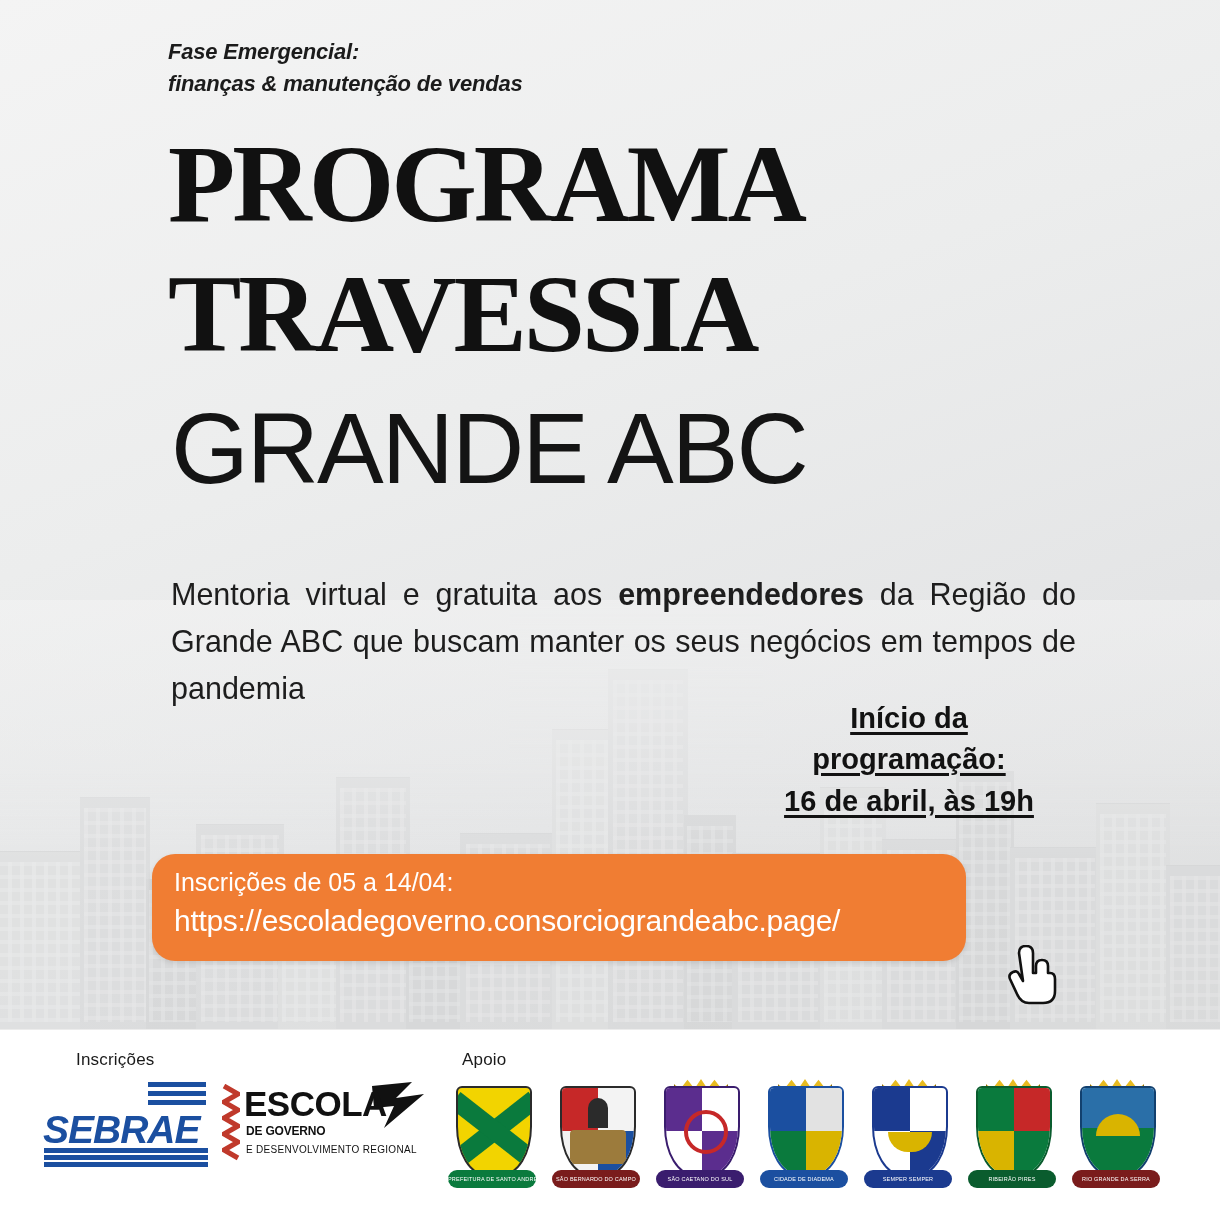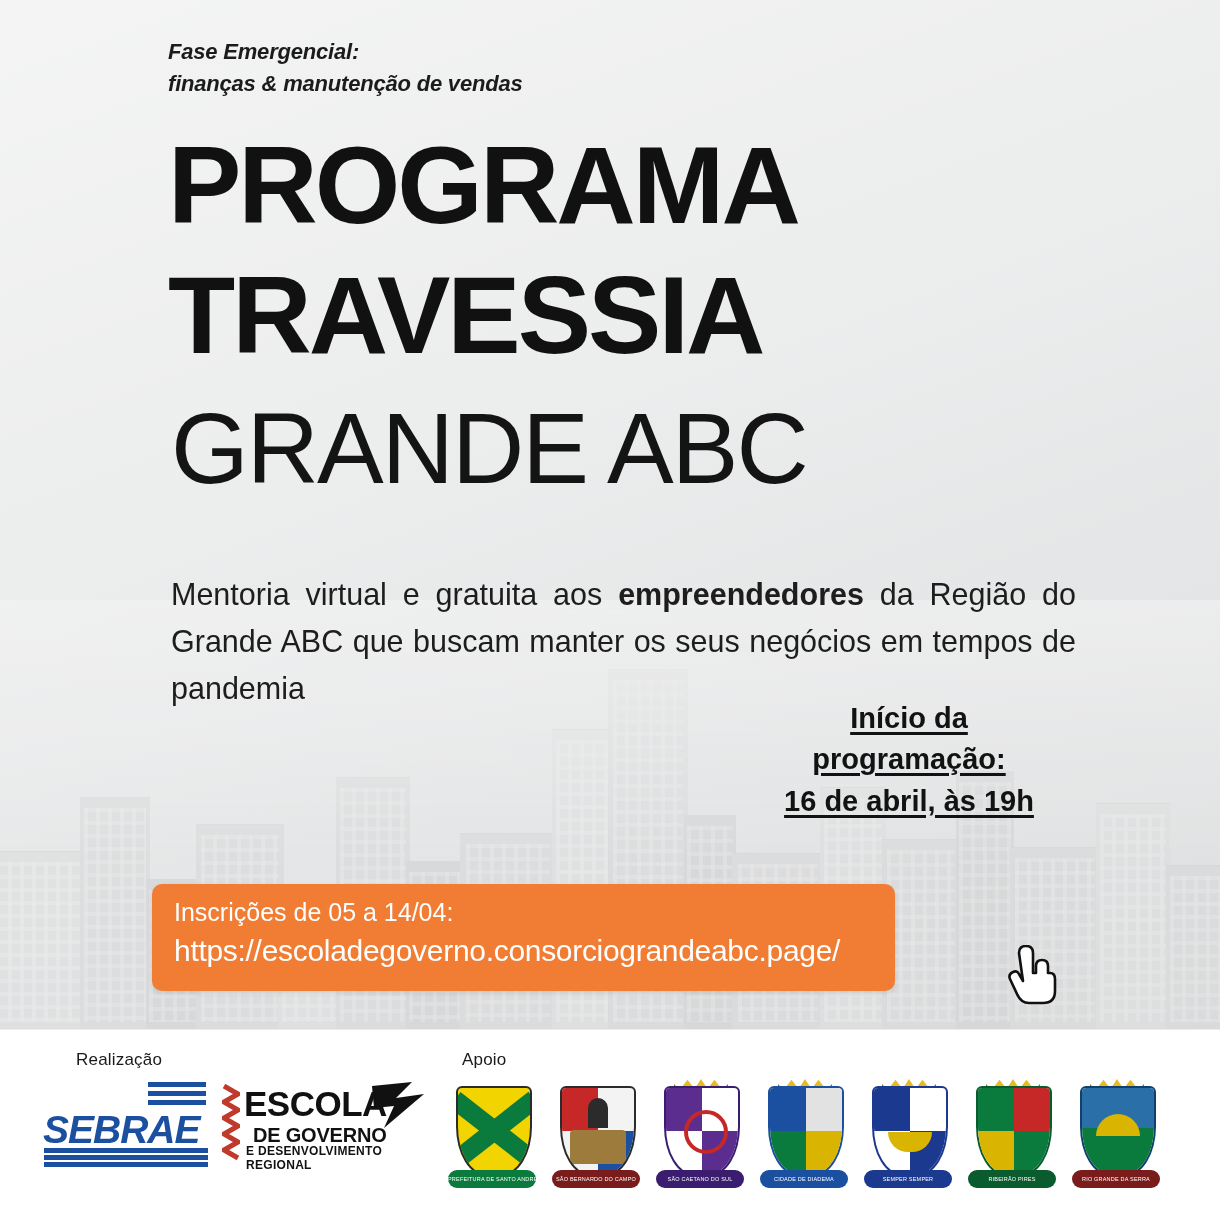--- a/index.html
+++ b/index.html
@@ -68,20 +68,21 @@
     letter-spacing: -0.2px;
   }
   .title-1, .title-2 {
     position: absolute;
     left: 168px;
     font-weight: bold;
     font-size: 110px;
     line-height: 0.96;
     letter-spacing: -3px;
     color: #111111;
+    font-family: Liberation Serif, serif;
   }
   .title-1 { top: 132px; }
   .title-2 { top: 262px; }
   .title-3 {
     position: absolute;
     left: 171px;
     top: 398px;
     font-weight: 300;
     font-size: 100px;
     line-height: 1;
@@ -135,25 +136,25 @@
   .start span {
     text-decoration: underline;
     text-underline-offset: 4px;
     text-decoration-thickness: 2.5px;
   }
 
   
   .signup {
     position: absolute;
     left: 152px;
-    top: 884px;
-    width: 743px;
+    top: 854px;
+    width: 814px;
     height: 107px;
     background: #f07d33;
-    border-radius: 10px;
+    border-radius: 23px;
     box-shadow: 0 2px 5px rgba(0,0,0,0.1);
   }
   .signup .line1 {
     position: absolute;
     left: 22px;
     top: 14px;
     color: #ffffff;
     font-size: 25px;
   }
   .signup .line2 {
@@ -250,33 +251,33 @@
     position: absolute;
     left: 22px;
     top: 6px;
     font-weight: bold;
     font-size: 35px;
     color: #111;
     letter-spacing: -0.5px;
   }
   .escola .t2 {
     position: absolute;
-    left: 31px;
+    left: 24px;
     top: 46px;
     font-weight: bold;
-    font-size: 20px;
+    font-size: 12px;
     color: #111;
     letter-spacing: -0.2px;
   }
   .escola .t3 {
     position: absolute;
     left: 24px;
     top: 66px;
-    font-weight: bold;
-    font-size: 12px;
+    font-weight: normal;
+    font-size: 10px;
     color: #111;
     letter-spacing: 0.3px;
   }
   .escola .bolt {
     position: absolute;
     right: -6px;
     top: 2px;
     width: 60px;
     height: 50px;
   }
@@ -392,21 +393,21 @@
     <div class="line1">Inscrições de 05 a 14/04:</div>
     <div class="line2">https://escoladegoverno.consorciograndeabc.page/</div>
   </div>
 
   <svg class="cursor" viewBox="0 0 52 62">
     <path d="M14 8 q0-7 7-7 t7 7 v20 h3 v-7 q0-6 6-6 t6 6 v7 h2 q5 0 5 6 v12 q0 12-12 12 h-14 q-8 0-12-9 l-7-15 q-2-5 3-7 q4-2 6 2 l4 7 z" fill="#ffffff" stroke="#111111" stroke-width="2.6" stroke-linejoin="round"></path>
   </svg>
 
   <div class="footer">
 
-    <div class="lbl lbl-realizacao">Realização</div>
+    <div class="lbl lbl-realizacao">Inscrições</div>
     <div class="lbl lbl-apoio">Apoio</div>
 
     <div class="sebrae">
       <div class="bars-top">
         <div class="bar" style="top:0;"></div>
         <div class="bar" style="top:9px;"></div>
         <div class="bar" style="top:18px;"></div>
       </div>
       <div class="word">SEBRAE</div>
       <div class="bars-bot">

